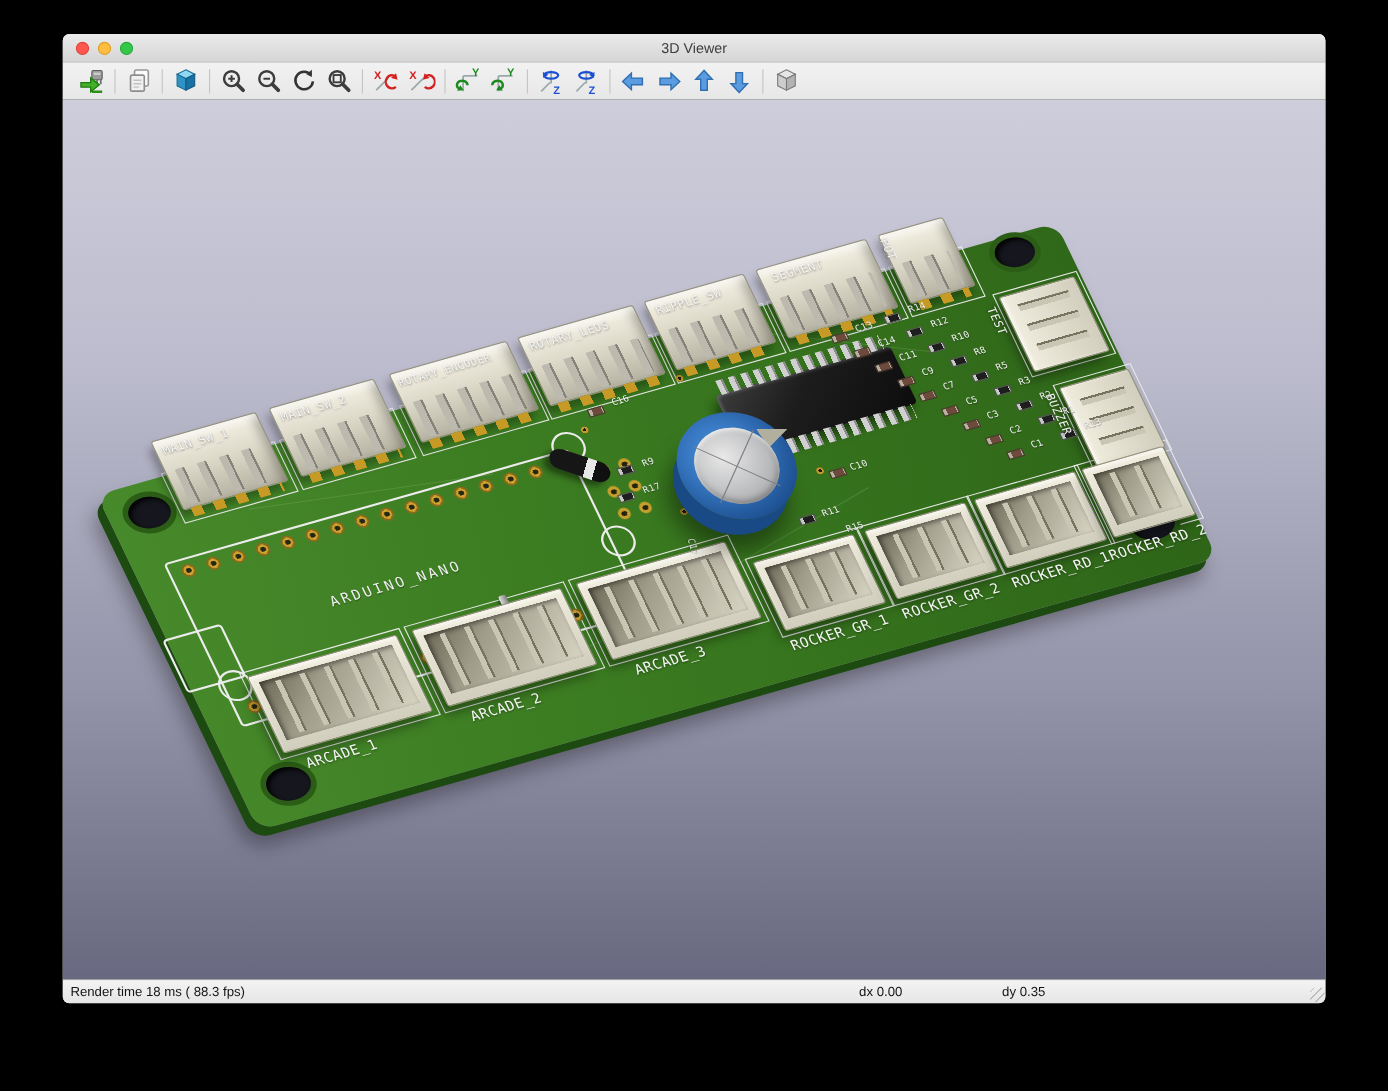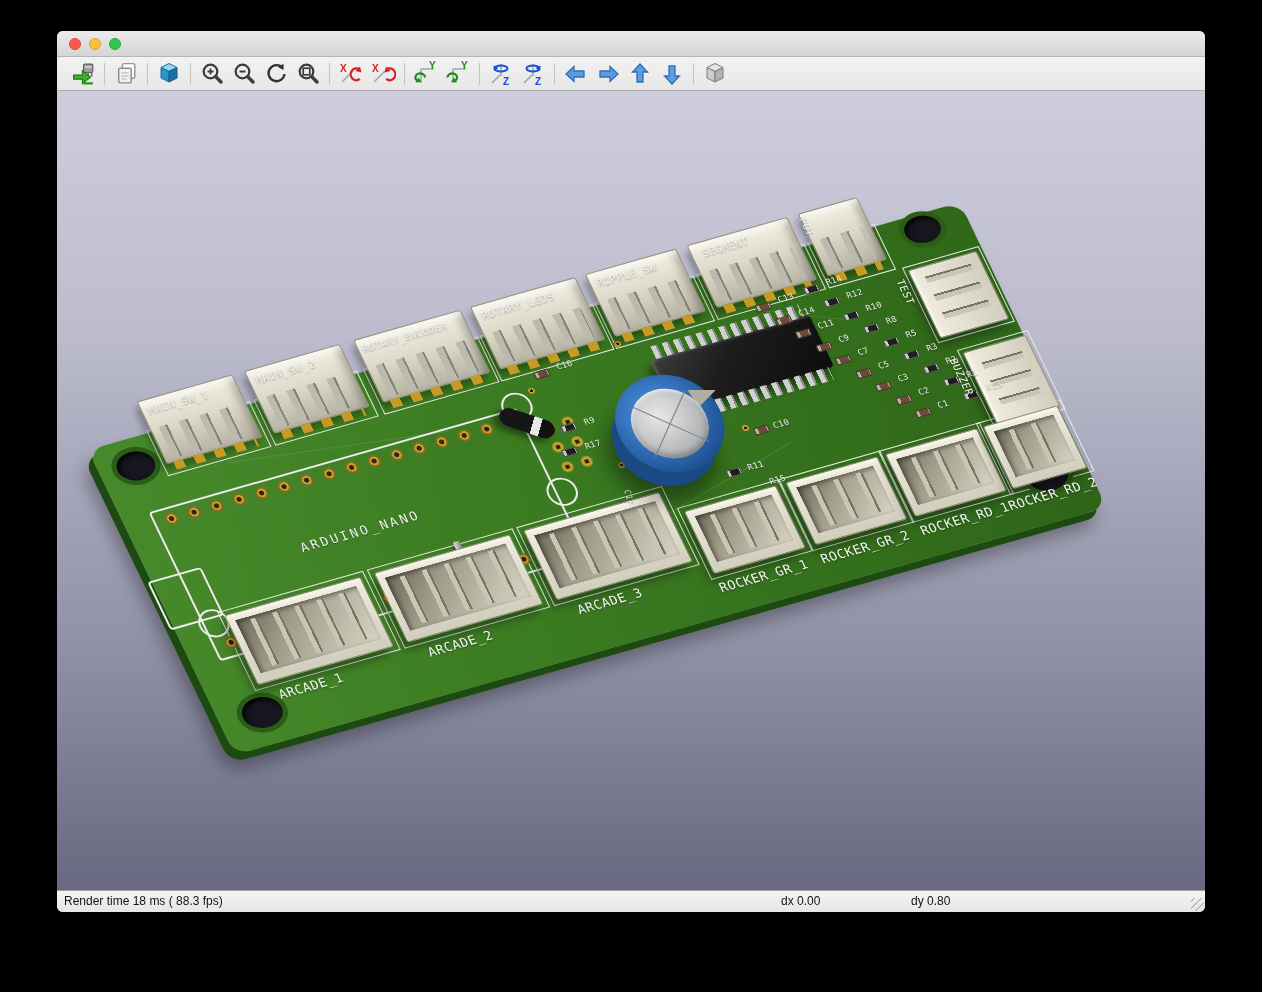--- a/index.html
+++ b/index.html
@@ -120,20 +120,21 @@
 <body>
 
 <div class="window">
 
   <div class="titlebar">
     <div class="lights">
       <div class="light l-red"></div>
       <div class="light l-yellow"></div>
       <div class="light l-green"></div>
     </div>
+    <div class="title">3D Viewer</div>
   </div>
 
   <div class="toolbar">
     <div class="tbtn">
       <svg width="25" height="25" viewBox="0 0 24 24">
           <rect x="12" y="3" width="9" height="8" rx="1.2" fill="#9c9c9c" stroke="#5f5f5f"></rect>
           <rect x="13.5" y="4.8" width="6" height="2" fill="#cecece"></rect>
           <path d="M13.2 11v4 M16.5 11v4 M19.8 11v4" stroke="#737373" stroke-width="1.6"></path>
           <path d="M12 21.5h9" stroke="#2b8f18" stroke-width="2"></path>
           <path d="M2.5 13.5h8.5V9.5l7.5 6-7.5 6v-4H2.5z" fill="#44b02a" stroke="#1f7d12" stroke-width="1.2"></path>
@@ -436,17 +437,17 @@
       <span class="silk ref" style="left:612px;top:216px;">R15</span>
       <span class="silk ref" style="left:467px;top:44px;">C16</span>
       <span class="silk ref" style="left:468px;top:106px;">R9</span>
       <span class="silk ref" style="left:458px;top:130px;">R17</span>
     </div>
   </div>
 
   <div class="statusbar">
     <span class="st-left">Render time 18 ms ( 88.3 fps)</span>
     <span class="st-dx">dx 0.00</span>
-    <span class="st-dy">dy 0.80</span>
+    <span class="st-dy">dy 0.35</span>
     <div class="grip"></div>
   </div>
 
 </div>
 
 </body></html>

